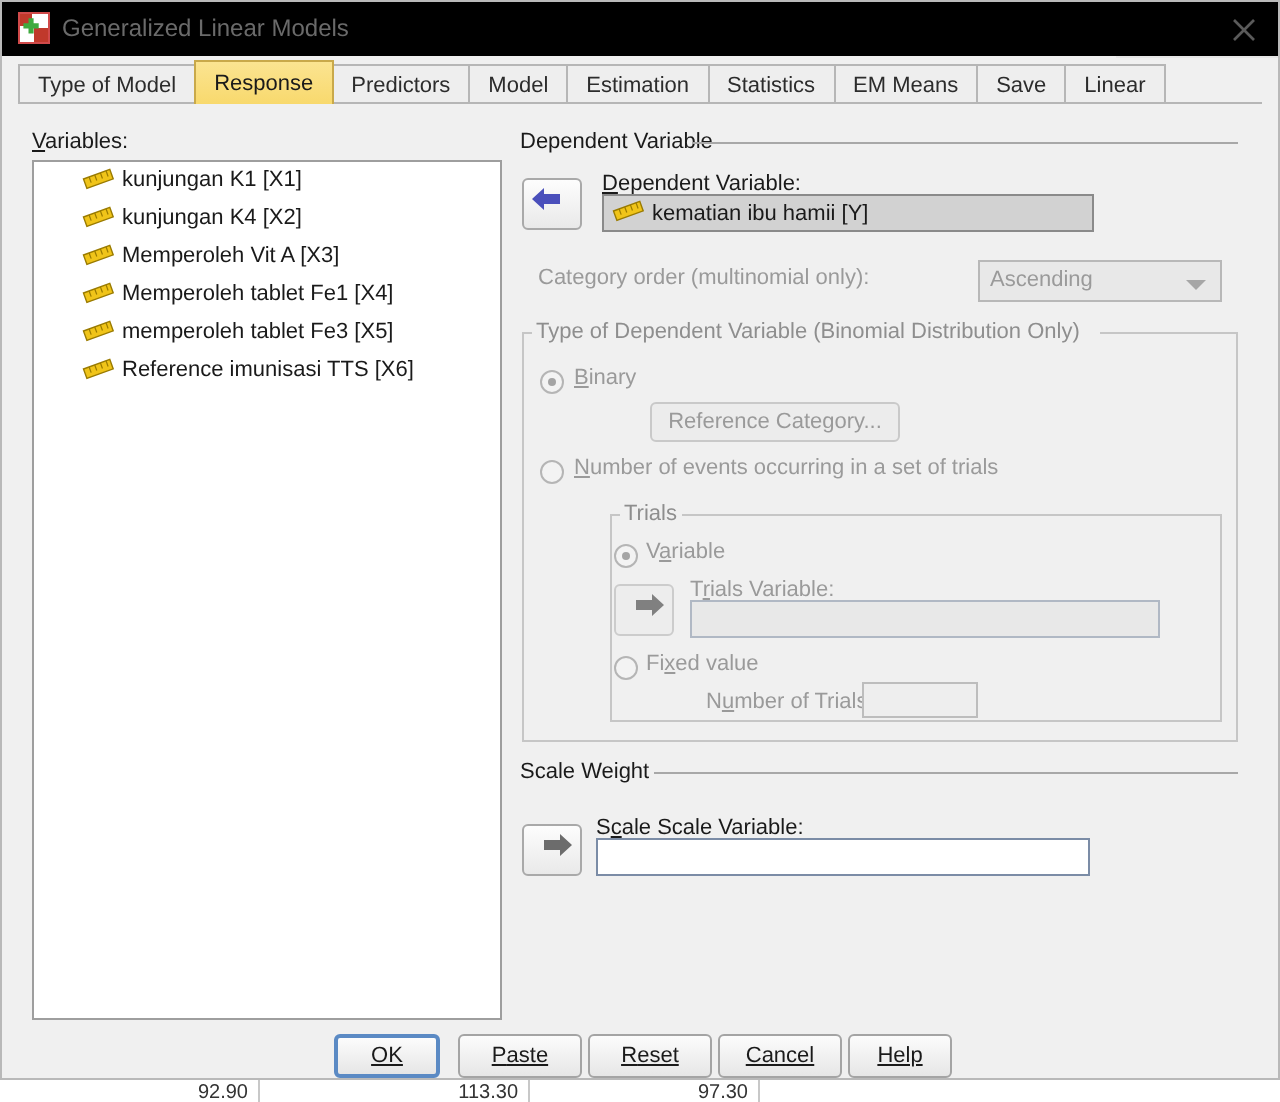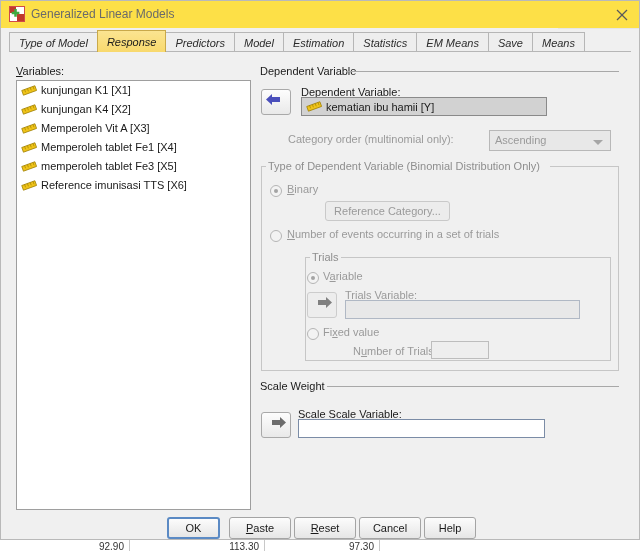--- a/index.html
+++ b/index.html
@@ -55,21 +55,21 @@
     height: 540px;
     background: #f0f0f0;
     border: 1px solid #b9b9b9;
     box-sizing: border-box;
   }
 
   
   #titlebar {
     position: relative;
     height: 27px;
-    background: #fde047;
+    background: #000000;
     border-bottom: 1px solid #e6e6e6;
   }
   #app-icon {
     position: absolute;
     left: 8px; top: 5px;
     width: 16px; height: 16px;
   }
   #title-text {
     position: absolute;
     left: 30px; top: 6px;
@@ -82,21 +82,20 @@
     width: 22px; height: 20px;
     cursor: default;
   }
 
   
   #tabstrip {
     position: absolute;
     left: 0; top: 27px;
     width: 557px; height: 25px;
     background: #f0f0f0;
-    font-style: italic;
   }
   #tabs {
     position: absolute;
     left: 8px; top: 2px;
     display: flex;
     align-items: flex-end;
     height: 22px;
   }
   .tab {
     height: 20px;
@@ -139,20 +138,21 @@
   }
   #vars-label u { text-decoration: underline; }
   #vars-list {
     position: absolute;
     left: 15px; top: 79px;
     width: 235px; height: 430px;
     background: #ffffff;
     border: 1px solid #9e9e9e;
     box-sizing: border-box;
     overflow: hidden;
+    padding-left: 20px;
   }
   .var-item {
     height: 19px;
     line-height: 19px;
     padding-left: 4px;
     font-size: 11px;
     color: #1a1a1a;
     white-space: nowrap;
     cursor: default;
   }
@@ -300,20 +300,21 @@
     top: 4px;
     height: 22px;
     line-height: 21px;
     text-align: center;
     font-size: 11px;
     background: linear-gradient(#fcfcfc, #e6e6e6);
     border: 1px solid #a4a4a4;
     border-radius: 3px;
     box-sizing: border-box;
     cursor: default;
+    text-decoration: underline;
   }
   .dlg-btn.default {
     border: 2px solid #5b8ac4;
     border-radius: 3px;
     line-height: 19px;
   }
   .dlg-btn u { text-decoration: underline; }
 </style>
 </head>
 <body>
@@ -353,21 +354,21 @@
   <div id="tabstrip">
     <div id="tabs">
       <div class="tab">Type of Model</div>
       <div class="tab active">Response</div>
       <div class="tab">Predictors</div>
       <div class="tab">Model</div>
       <div class="tab">Estimation</div>
       <div class="tab">Statistics</div>
       <div class="tab">EM Means</div>
       <div class="tab">Save</div>
-      <div class="tab">Means</div>
+      <div class="tab">Linear</div>
     </div>
     <div id="tab-underline"></div>
   </div>
 
   <div id="vars-label"><u>V</u><span>ariables:</span></div>
   <div id="vars-list">
     <div class="var-item">
       <span class="ruler-icon">
         <svg width="16" height="11" viewBox="0 0 16 11">
             <g transform="rotate(-20 8 5)">
@@ -465,21 +466,21 @@
             <rect x="1" y="3" width="14" height="5" fill="#f0c419" stroke="#9a7b00" stroke-width="0.7"></rect>
             <line x1="4" y1="3" x2="4" y2="6" stroke="#9a7b00" stroke-width="0.6"></line>
             <line x1="7" y1="3" x2="7" y2="6" stroke="#9a7b00" stroke-width="0.6"></line>
             <line x1="10" y1="3" x2="10" y2="6" stroke="#9a7b00" stroke-width="0.6"></line>
             <line x1="13" y1="3" x2="13" y2="6" stroke="#9a7b00" stroke-width="0.6"></line>
           </g>
         </svg>
     </span><span>kematian ibu hamii [Y]</span>
   </div>
 
-  <div class="label dim" style="left:268px; top:132px;margin-left:19px;">Category order (multinomial only):</div>
+  <div class="label dim" style="left:268px; top:132px;">Category order (multinomial only):</div>
   <div class="combo" style="left:488px; top:129px; width:122px; height:21px;">
     <span>Ascending</span>
     <span class="combo-arrow"></span>
   </div>
 
   <div class="group-title dim" style="left:264px; top:159px; color:#8e8e8e;">Type of Dependent Variable (Binomial Distribution Only)</div>
   <div class="boxed" style="left:260px; top:165px; width:358px; height:205px;"></div>
   <div class="group-line" style="left:260px; top:165px; width:5px; border-color:#c6c6c6;"></div>
   <div class="group-line" style="left:549px; top:165px; width:69px; border-color:#c6c6c6;"></div>
 

